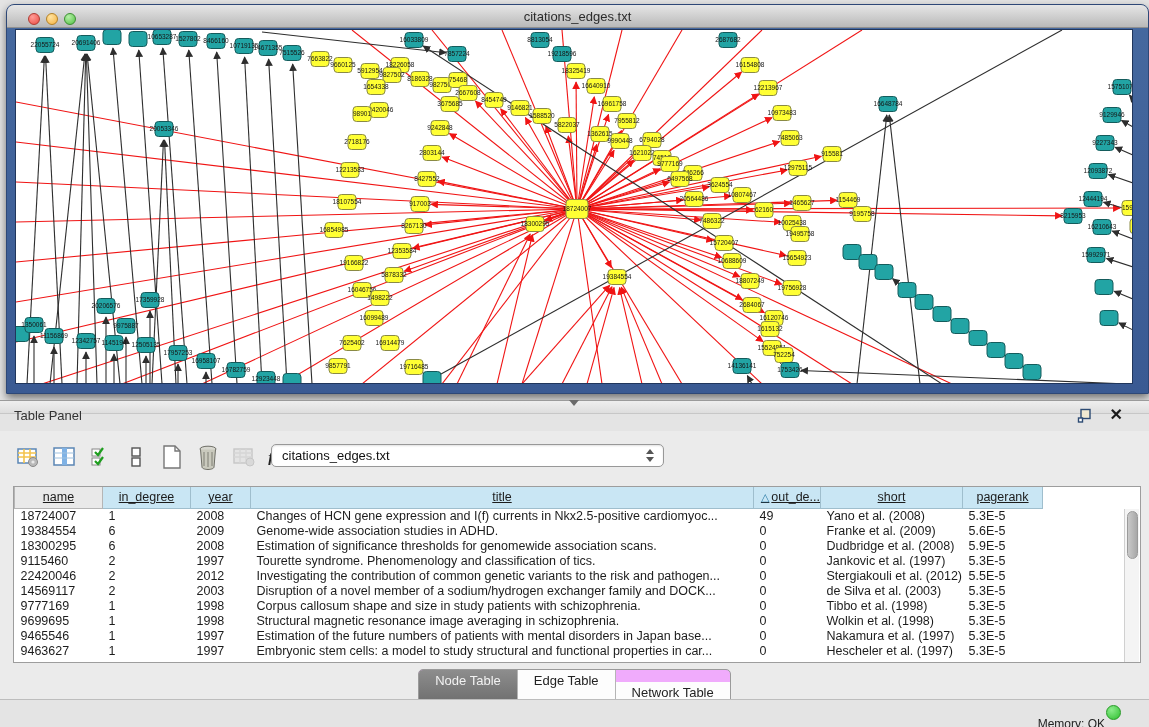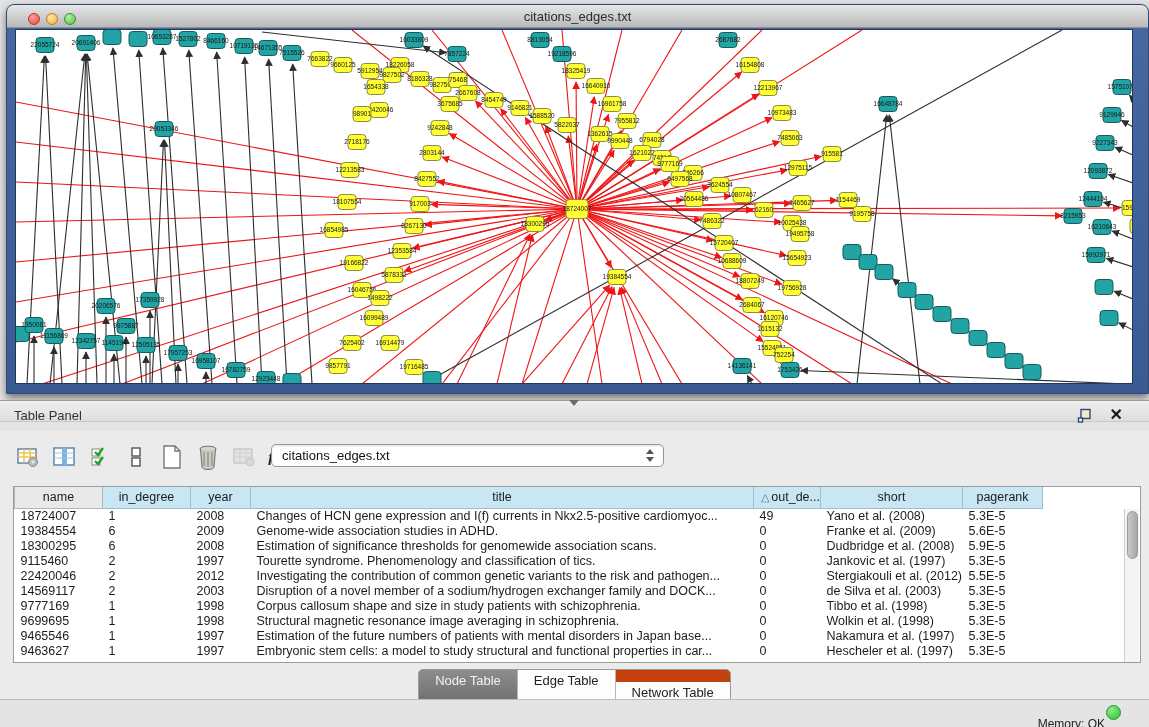--- a/index.html
+++ b/index.html
@@ -17,21 +17,21 @@
     font-size:13px; color:#2b2b2b; }
   .tl { position:absolute; top:8px; width:12px; height:12px; border-radius:50%; }
   .tl.red    { left:21px; background:radial-gradient(circle at 35% 30%, #ff9d97, #ec4b42); border:1px solid #b03b32;}
   .tl.yellow { left:39px; background:radial-gradient(circle at 35% 30%, #ffe3a0, #f5b240); border:1px solid #b58226;}
   .tl.green  { left:57px; background:radial-gradient(circle at 35% 30%, #b6f0a8, #51c043); border:1px solid #3d8f32;}
   .net-canvas { position:absolute; left:8px; top:24px; width:1118px; height:355px;
     background:#ffffff; border:1px solid #20365c; overflow:hidden; }
   .net-canvas svg { display:block; }
 
   
-  .tp-header { position:absolute; left:0; top:400px; width:1149px; height:22px;
+  .tp-header { position:absolute; left:0; top:400px; width:1149px; height:14px;
     background:linear-gradient(#efefef,#dedede); border-top:1px solid #9b9b9b;
     border-bottom:1px solid #c7c7c7; }
   .tp-title { position:absolute; left:14px; top:7px; font-size:13px; color:#333; }
   .tp-grip { position:absolute; left:569px; top:-1px; width:0; height:0;
     border-left:5px solid transparent; border-right:5px solid transparent; border-top:6px solid #6b6b6b; }
   .tp-float { position:absolute; right:56px; top:7px; width:16px; height:16px; cursor:pointer;}
   .tp-close { position:absolute; right:26px; top:5px; font-size:16px; font-weight:bold; color:#1a1a1a; cursor:pointer; line-height:18px;}
   .tp-body { position:absolute; left:0; top:431px; width:1149px; height:268px; background:#ebebeb; }
 
   .toolbar { position:absolute; left:14px; top:11px; height:30px; display:flex; align-items:center; gap:9px; }
@@ -41,33 +41,33 @@
     border:1px solid #989898; border-radius:5px; box-shadow:inset 0 1px 2px rgba(0,0,0,.12);
     font-size:13px; color:#111; line-height:21px; padding-left:10px; cursor:pointer;}
   .combo .steppers { position:absolute; right:9px; top:4px; }
   .combo .up { width:0;height:0;border-left:4px solid transparent;border-right:4px solid transparent;border-bottom:5px solid #555; margin-bottom:3px;}
   .combo .down { width:0;height:0;border-left:4px solid transparent;border-right:4px solid transparent;border-top:5px solid #555;}
 
   .tablewrap { position:absolute; left:13px; top:55px; width:1128px; height:177px;
     background:#fff; border:1px solid #9d9d9d; overflow:hidden; }
   table.data { border-collapse:collapse; table-layout:fixed; width:1112px; font-size:12.5px; color:#1c1c1c; }
   table.data th { height:21px; background:#c9e6f4; border:1px solid #9fbecd; border-top:none;
-    font-weight:normal; font-size:12.5px; text-align:center; overflow:hidden; white-space:nowrap; }
+    font-weight:normal; font-size:12.5px; text-align:center; overflow:hidden; white-space:nowrap;text-decoration:underline; }
   table.data th:first-child { background:#e9e9e9; border-color:#b5b5b5; }
   table.data td { height:15px; padding:0 0 0 6px; overflow:hidden; white-space:nowrap;
     text-overflow:clip; font-size:12.5px; }
   .sort-tri { color:#2f7fa8; font-size:11px; margin-right:2px; }
   .vsb { position:absolute; right:1px; top:22px; width:15px; height:154px; background:#f4f4f4; border-left:1px solid #d0d0d0; }
   .vsb .thumb { position:absolute; left:2px; top:2px; width:11px; height:48px; border-radius:6px;
      background:linear-gradient(90deg,#c9c9c9,#a8a8a8); border:1px solid #9a9a9a; }
 
   
   .tabs { position:absolute; left:0; right:0; top:238px; display:flex; justify-content:center; }
   .seg { display:flex; border:1px solid #9a9a9a; border-radius:5px; overflow:hidden;
-     background:#c2410c; box-shadow:0 1px 1px rgba(255,255,255,.7); }
+     background:#f0abfc; box-shadow:0 1px 1px rgba(255,255,255,.7); }
   .seg .tab { padding:3px 16px; font-size:13px; color:#222; border-right:1px solid #b5b5b5; cursor:pointer; background:#fdfdfd;}
   .seg .tab:last-child { border-right:none;margin-top:12px; }
   .seg .tab.sel { background:linear-gradient(#8d8d8d,#6e6e6e); color:#f2f2f2; }
 
   
   .statusbar { position:absolute; left:0; top:699px; width:1149px; height:28px;
     background:#e4e4e4; border-top:1px solid #bdbdbd; }
   .mem-label { position:absolute; right:44px; top:7px; font-size:12px; color:#222;margin-top:10px; }
   .mem-dot { position:absolute; right:28px; top:5px; width:15px; height:15px; border-radius:50%;
     background:radial-gradient(circle at 35% 30%, #8cec8c, #2fbf2f); border:1px solid #259a25; }

